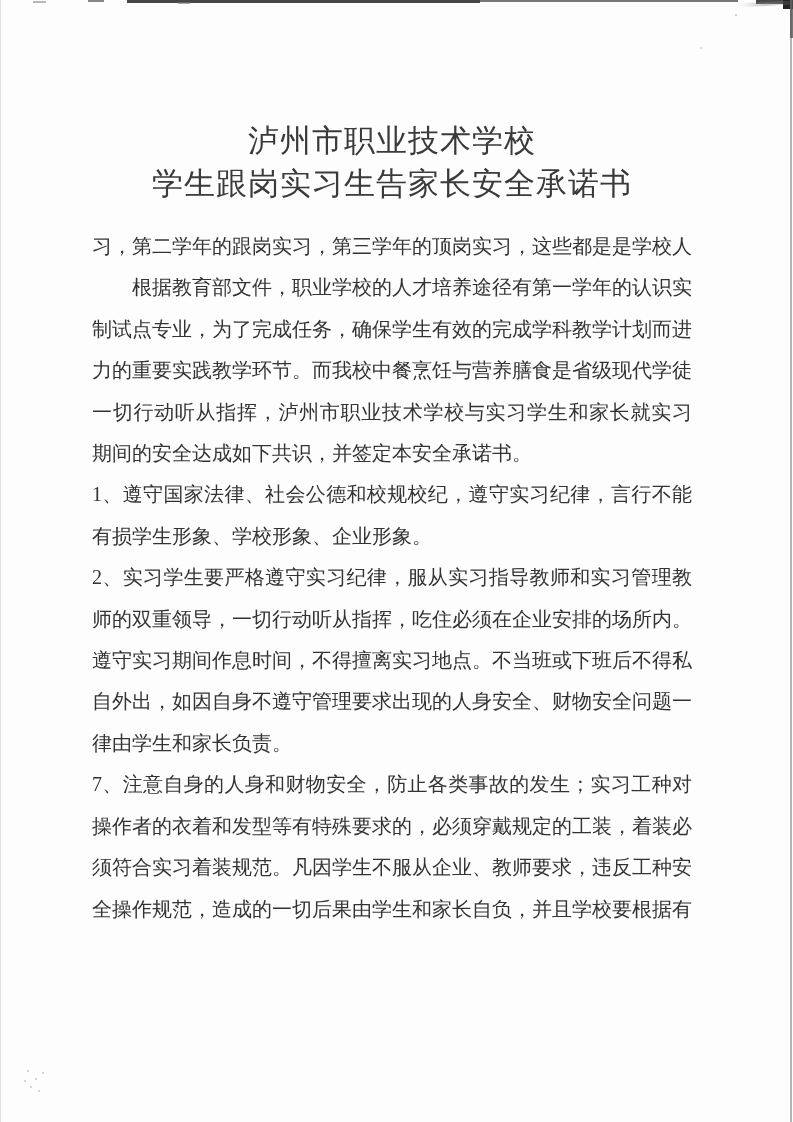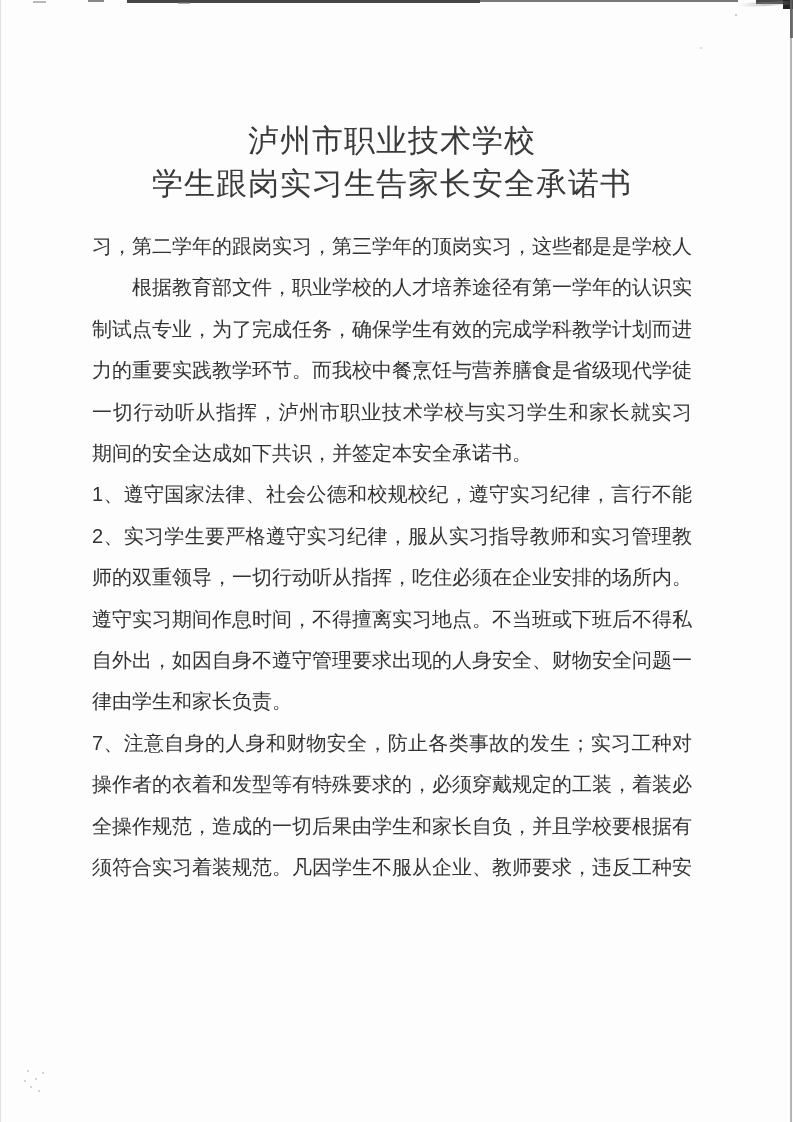--- a/index.html
+++ b/index.html
@@ -2,21 +2,21 @@
 <html lang="zh"><head>
 <meta charset="utf-8">
 <style>
   html,body{margin:0;padding:0;background:#8a8a8a;}
   .page{
     position:relative;
     width:793px;height:1122px;
     margin:0 auto;
     background:#fdfdfd;
     overflow:hidden;
-    font-family:Liberation Sans, sans-serif;
+    font-family:Liberation Serif, serif;
     color:#333333;
   }
   .content{
     position:absolute;
     left:92px;top:119px;
     width:600px;
   }
   .doc-title{
     font-size:31px;
     line-height:43px;
@@ -99,32 +99,33 @@
         <div class="line">习，第二学年的跟岗实习，第三学年的顶岗实习，这些都是是学校人</div>
         <div class="line indent">根据教育部文件，职业学校的人才培养途径有第一学年的认识实</div>
         <div class="line">制试点专业，为了完成任务，确保学生有效的完成学科教学计划而进</div>
         <div class="line">力的重要实践教学环节。而我校中餐烹饪与营养膳食是省级现代学徒</div>
         <div class="line">一切行动听从指挥，泸州市职业技术学校与实习学生和家长就实习</div>
         <div class="line last">期间的安全达成如下共识，并签定本安全承诺书。</div>
       </section>
 
       <section>
         <div class="line">1、遵守国家法律、社会公德和校规校纪，遵守实习纪律，言行不能</div>
+        <div class="line last">有损学生形象、学校形象、企业形象。</div>
       </section>
 
       <section>
         <div class="line">2、实习学生要严格遵守实习纪律，服从实习指导教师和实习管理教</div>
         <div class="line">师的双重领导，一切行动听从指挥，吃住必须在企业安排的场所内。</div>
         <div class="line">遵守实习期间作息时间，不得擅离实习地点。不当班或下班后不得私</div>
         <div class="line">自外出，如因自身不遵守管理要求出现的人身安全、财物安全问题一</div>
         <div class="line last">律由学生和家长负责。</div>
       </section>
 
       <section>
         <div class="line">7、注意自身的人身和财物安全，防止各类事故的发生；实习工种对</div>
         <div class="line">操作者的衣着和发型等有特殊要求的，必须穿戴规定的工装，着装必</div>
+        <div class="line">须符合实习着装规范。凡因学生不服从企业、教师要求，违反工种安</div>
         <div class="line">全操作规范，造成的一切后果由学生和家长自负，并且学校要根据有</div>
-        <div class="line">须符合实习着装规范。凡因学生不服从企业、教师要求，违反工种安</div>
       </section>
 
     </div>
   </div>
 </div>
 
 </body></html>

